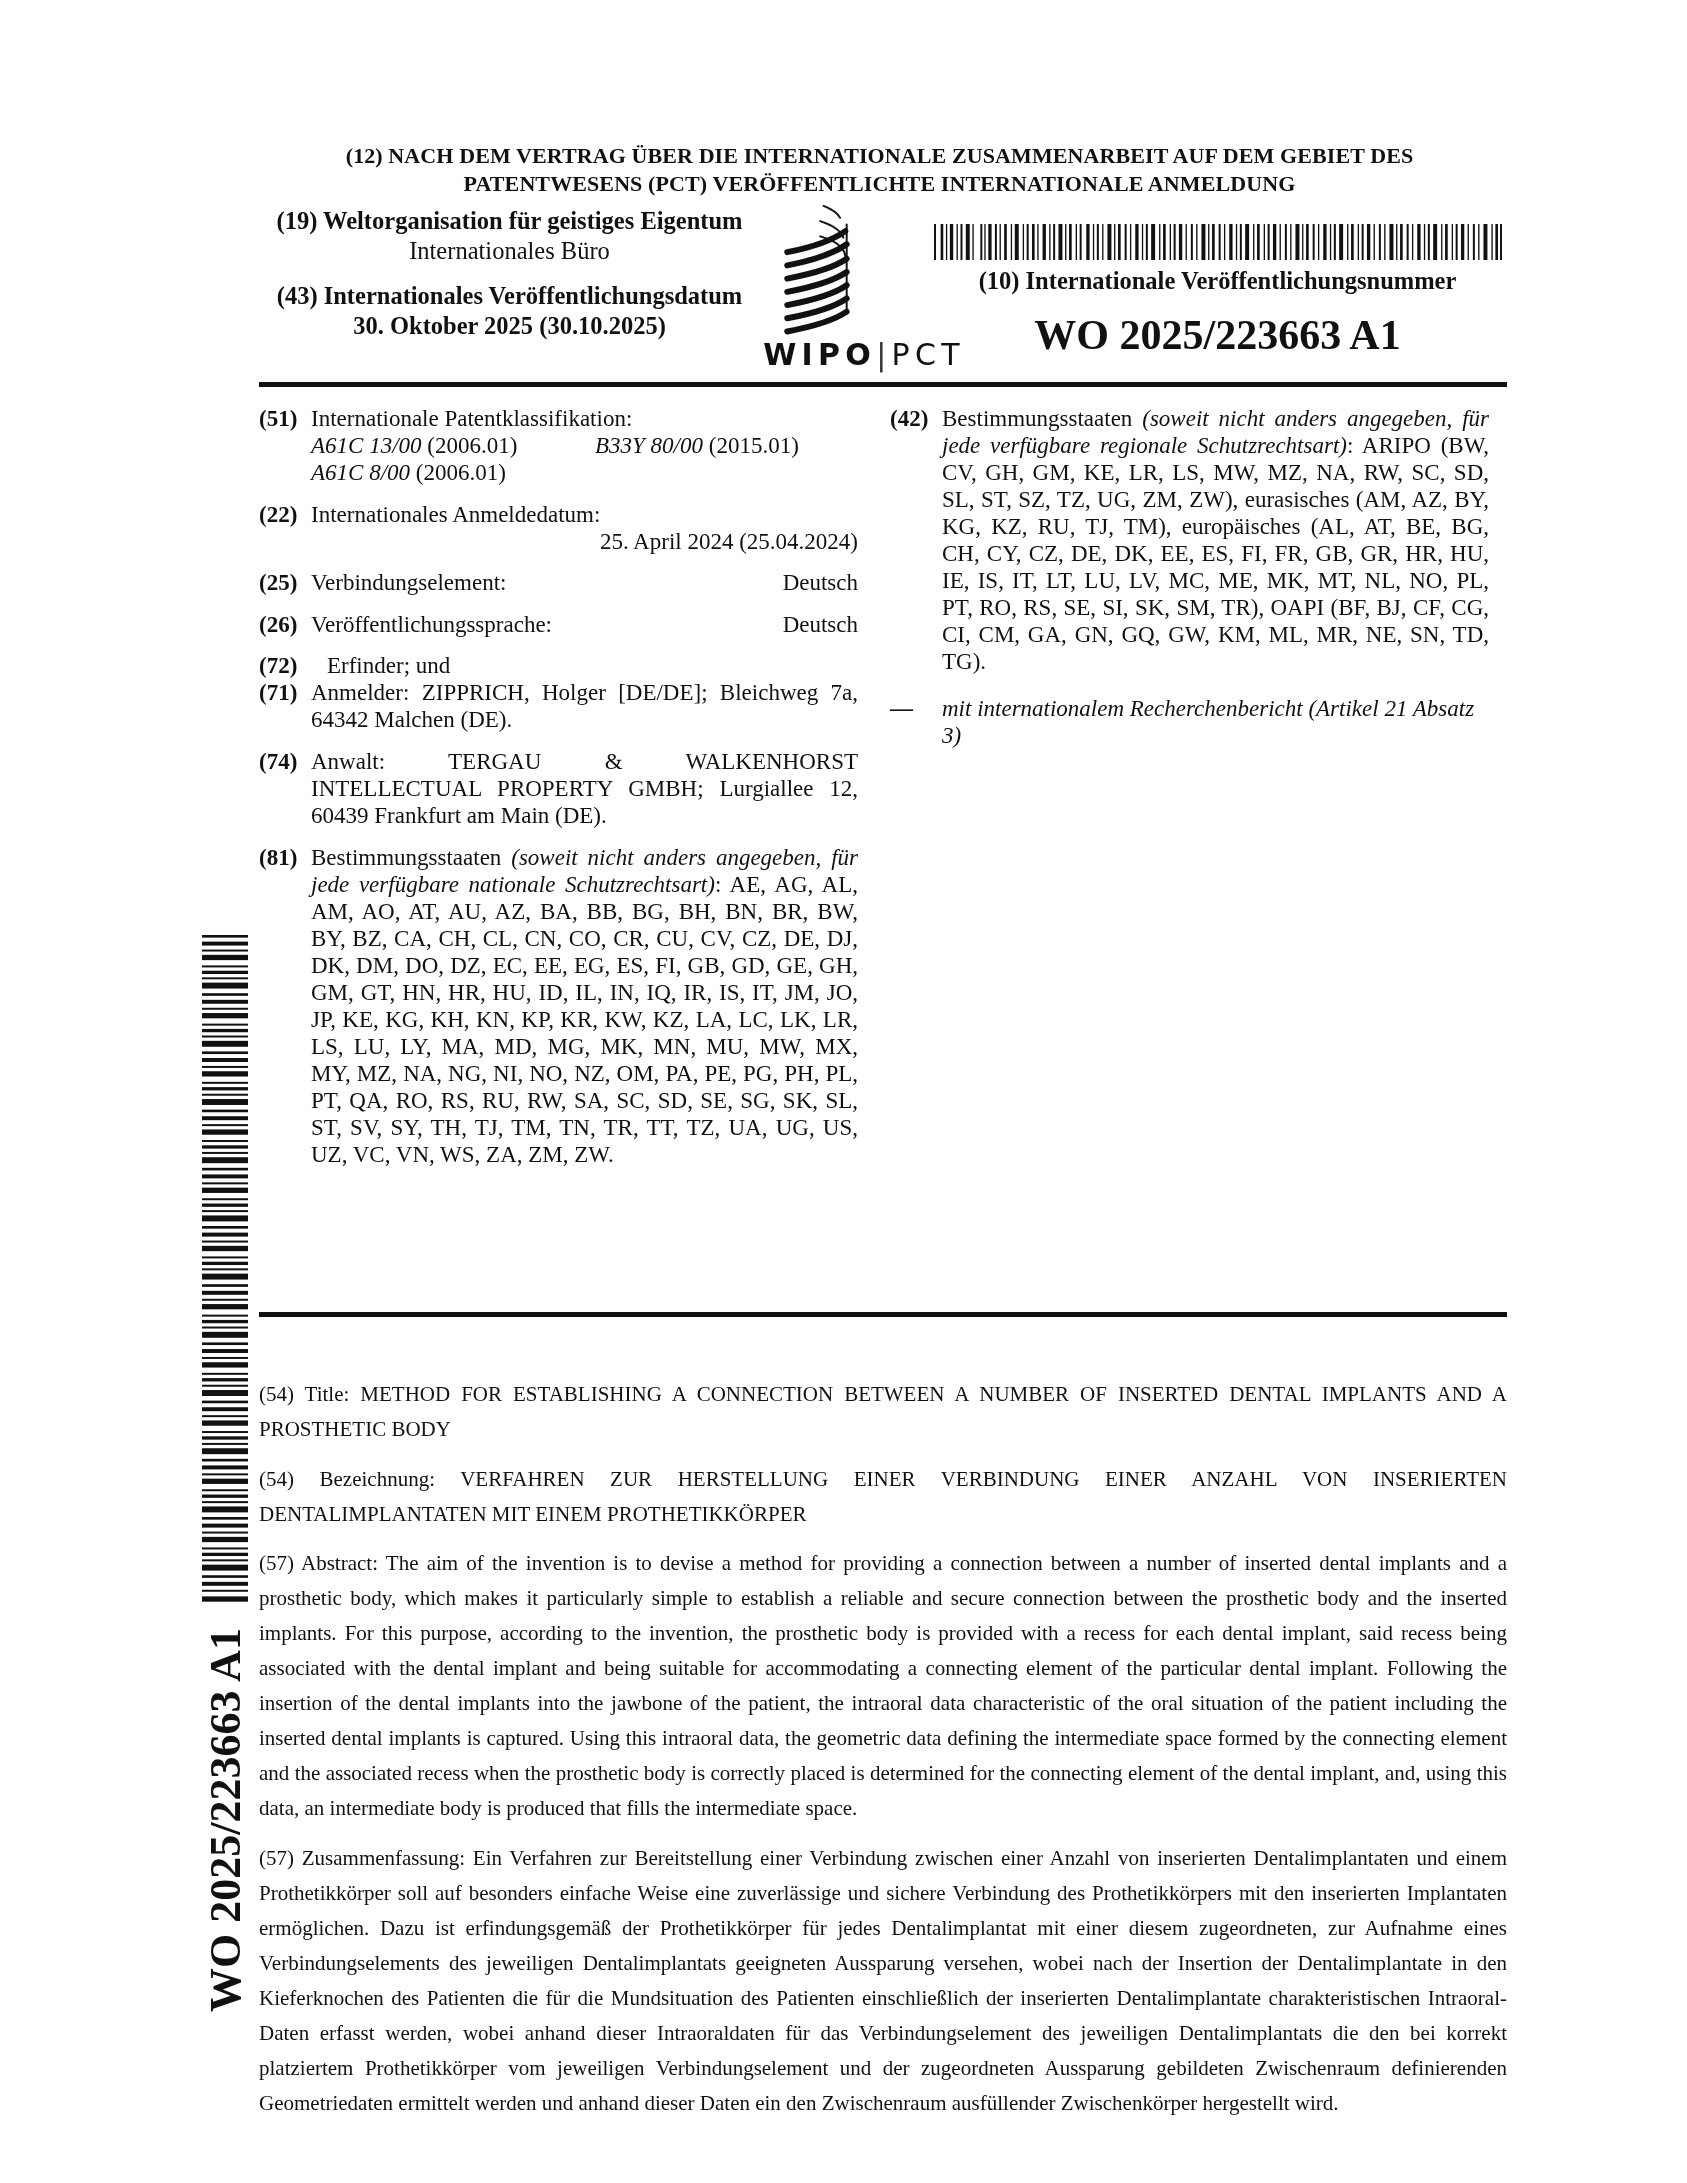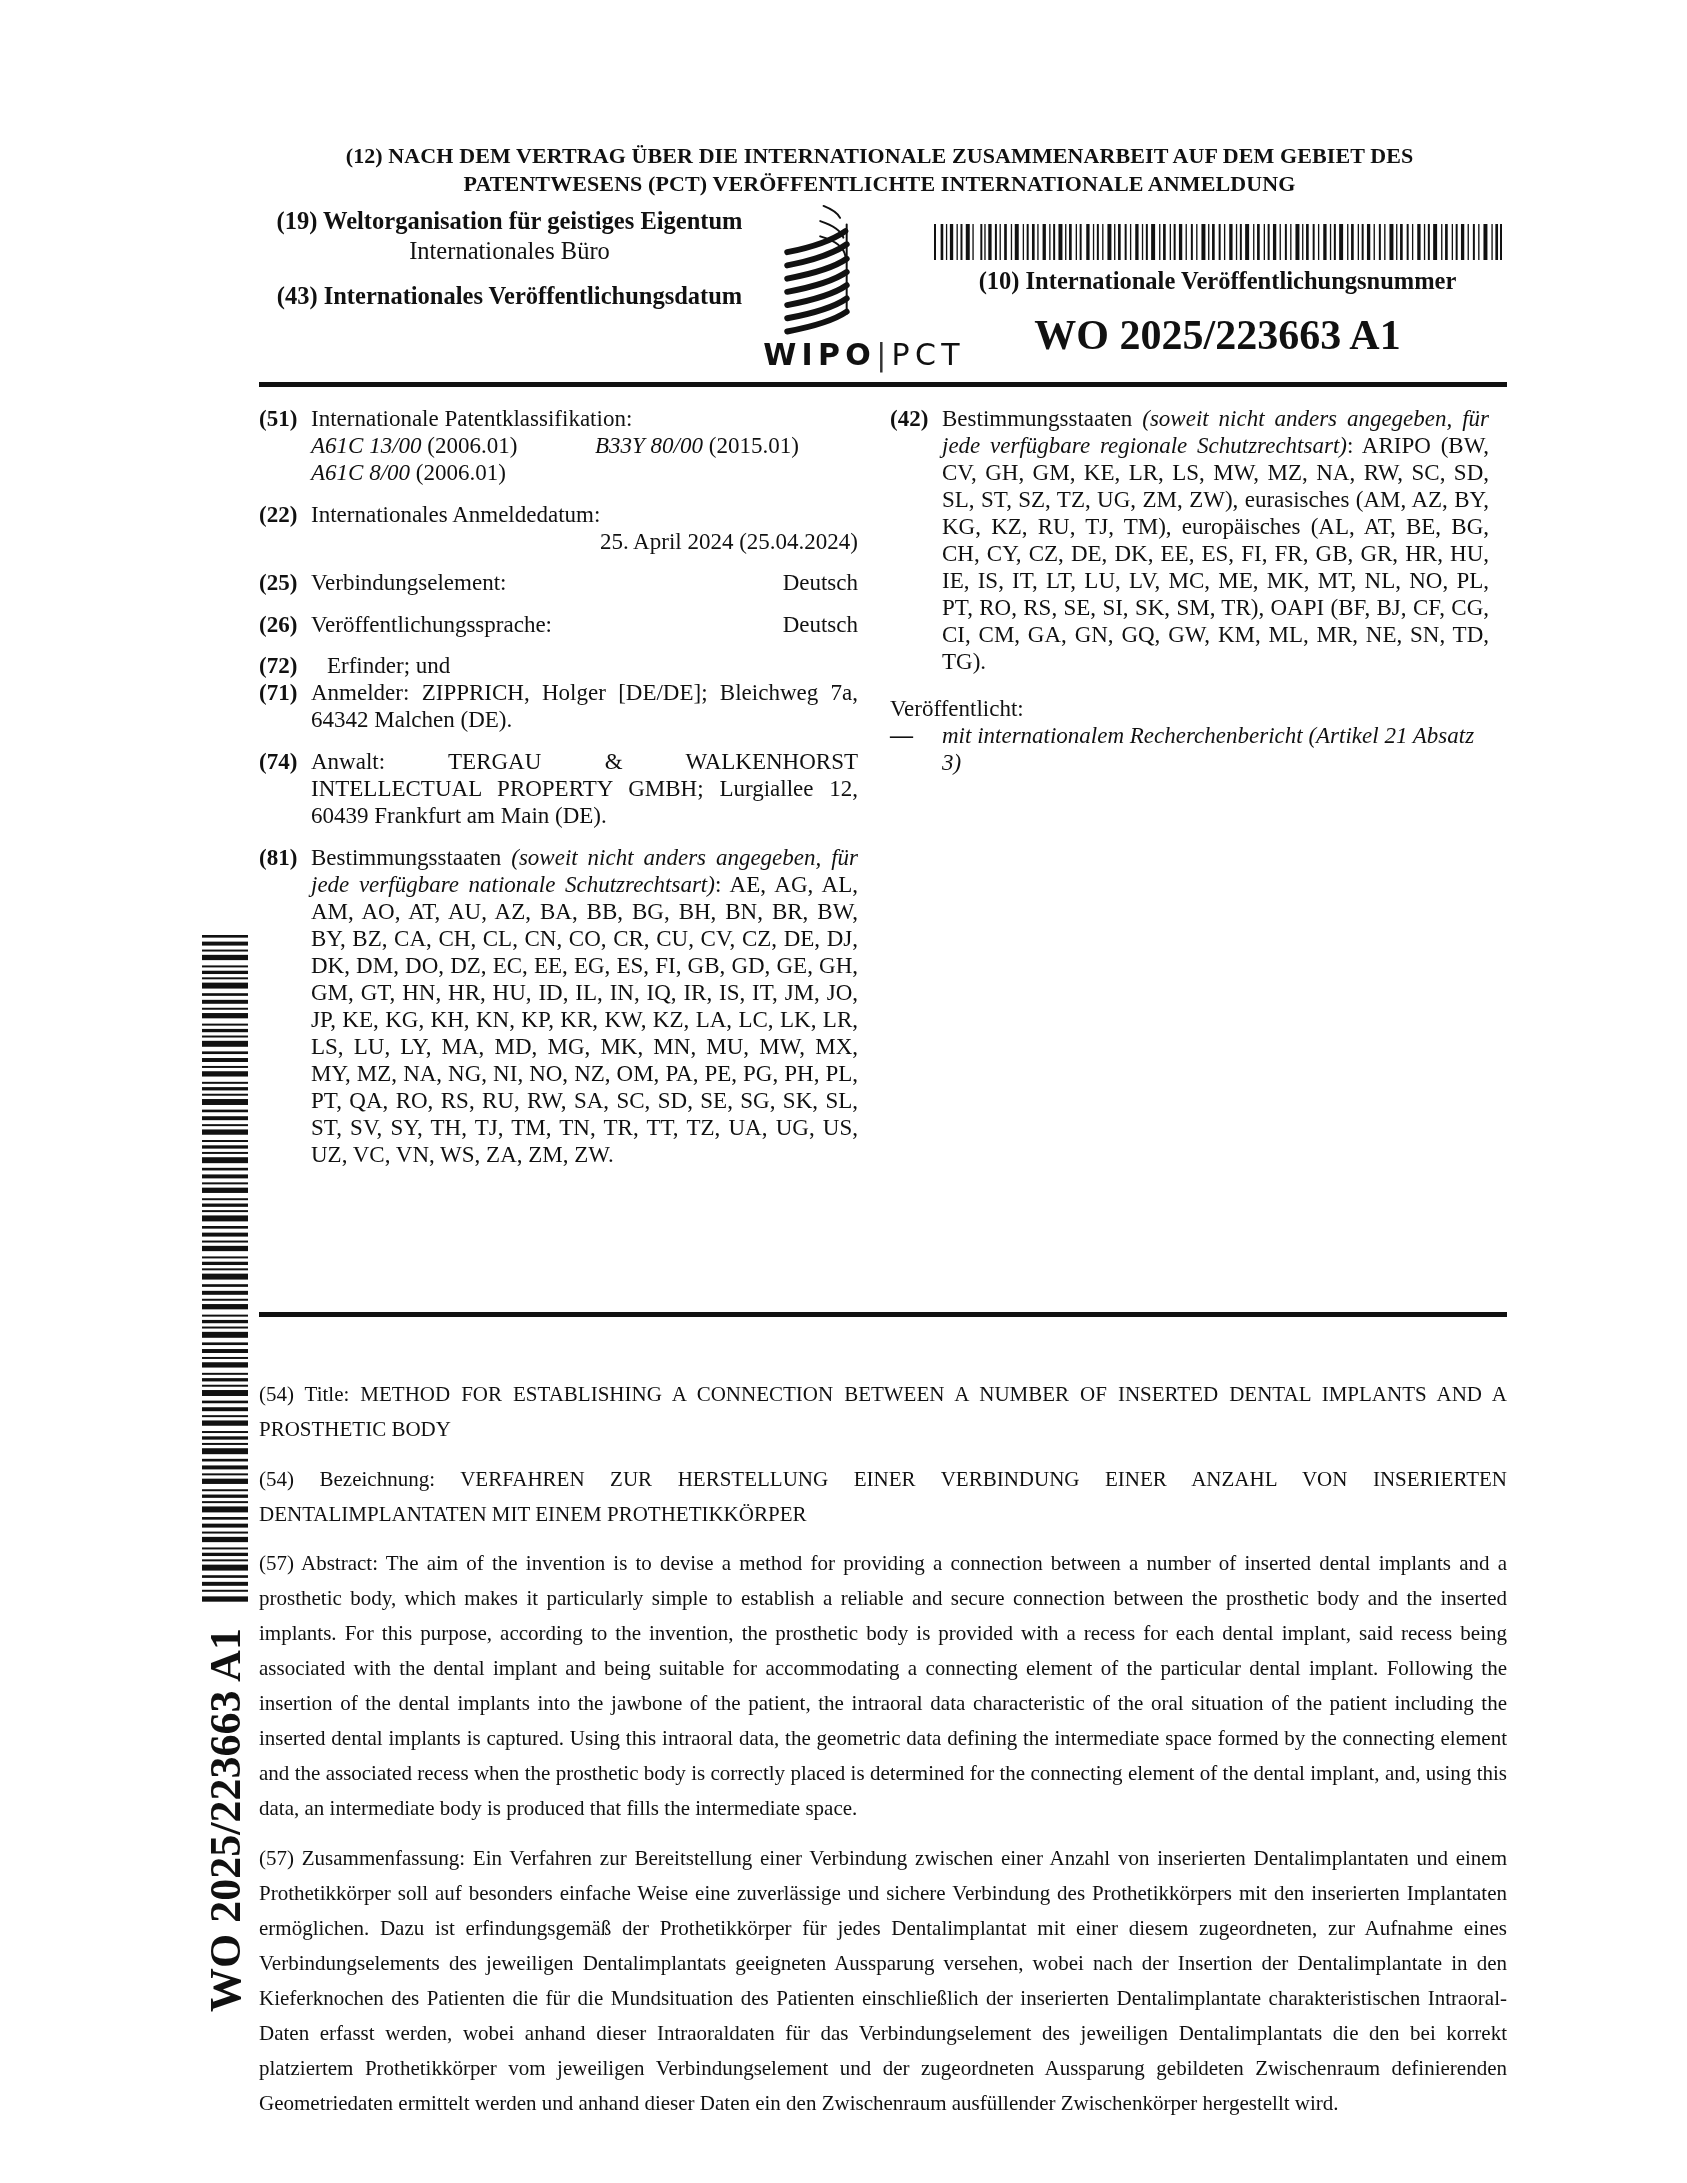--- a/index.html
+++ b/index.html
@@ -71,20 +71,21 @@
   <div>PATENTWESENS (PCT) VERÖFFENTLICHTE INTERNATIONALE ANMELDUNG</div>
 </div>
 
 <div id="wipo-org" class="abs">
   <div class="l1"><span>(19)</span> <span>Weltorganisation für geistiges Eigentum</span></div>
   <div>Internationales Büro</div>
 </div>
 
 <div id="pubdate" class="abs">
   <div><span>(43)</span> <span>Internationales Veröffentlichungsdatum</span></div>
+  <div>30. Oktober 2025 (30.10.2025)</div>
 </div>
 
 <div id="logo" class="abs">
   <svg width="185" height="152" viewBox="0 0 280 230">
     <g fill="none" stroke="#111" stroke-linecap="round">
       <path d="M75 12 Q 95 20 100 30" stroke-width="3"></path>
       <path d="M70 35 Q 100 45 105 60" stroke-width="3"></path>
       <path d="M70 58 Q 105 68 108 88" stroke-width="3"></path>
       <path d="M20 82 Q 80 70 108 50" stroke-width="9"></path>
       <path d="M20 102 Q 82 90 110 70" stroke-width="9"></path>
@@ -277,21 +278,20 @@
   </div>
 </div>
 
 <div id="col-right" class="abs col">
   <div class="entry">
     <div class="num">(42)</div>
     <div class="body"><span class="b">Bestimmungsstaaten</span> <span class="i">(soweit nicht anders angegeben, für jede verfügbare regionale Schutzrechtsart)</span>: <span>ARIPO (BW, CV, GH, GM, KE, LR, LS, MW, MZ, NA, RW, SC, SD, SL, ST, SZ, TZ, UG, ZM, ZW), eurasisches (AM, AZ, BY, KG, KZ, RU, TJ, TM), europäisches (AL, AT, BE, BG, CH, CY, CZ, DE, DK, EE, ES, FI, FR, GB, GR, HR, HU, IE, IS, IT, LT, LU, LV, MC, ME, MK, MT, NL, NO, PL, PT, RO, RS, SE, SI, SK, SM, TR), OAPI (BF, BJ, CF, CG, CI, CM, GA, GN, GQ, GW, KM, ML, MR, NE, SN, TD, TG).</span></div>
   </div>
 
   <div style="margin-top:20px;">
-    <div class="b">Veröffentlicht:</div>
     <div style="display:flex;">
       <div style="width:52px;flex:0 0 52px;font-weight:bold;">—</div>
       <div class="i" style="flex:1;">mit internationalem Recherchenbericht (Artikel 21 Absatz 3)</div>
     </div>
   </div>
 </div>
 
 <div id="barcode-left" class="abs">
   <svg width="46" height="668" viewBox="0 0 70 1010" preserveAspectRatio="none">
     <g fill="#111">

